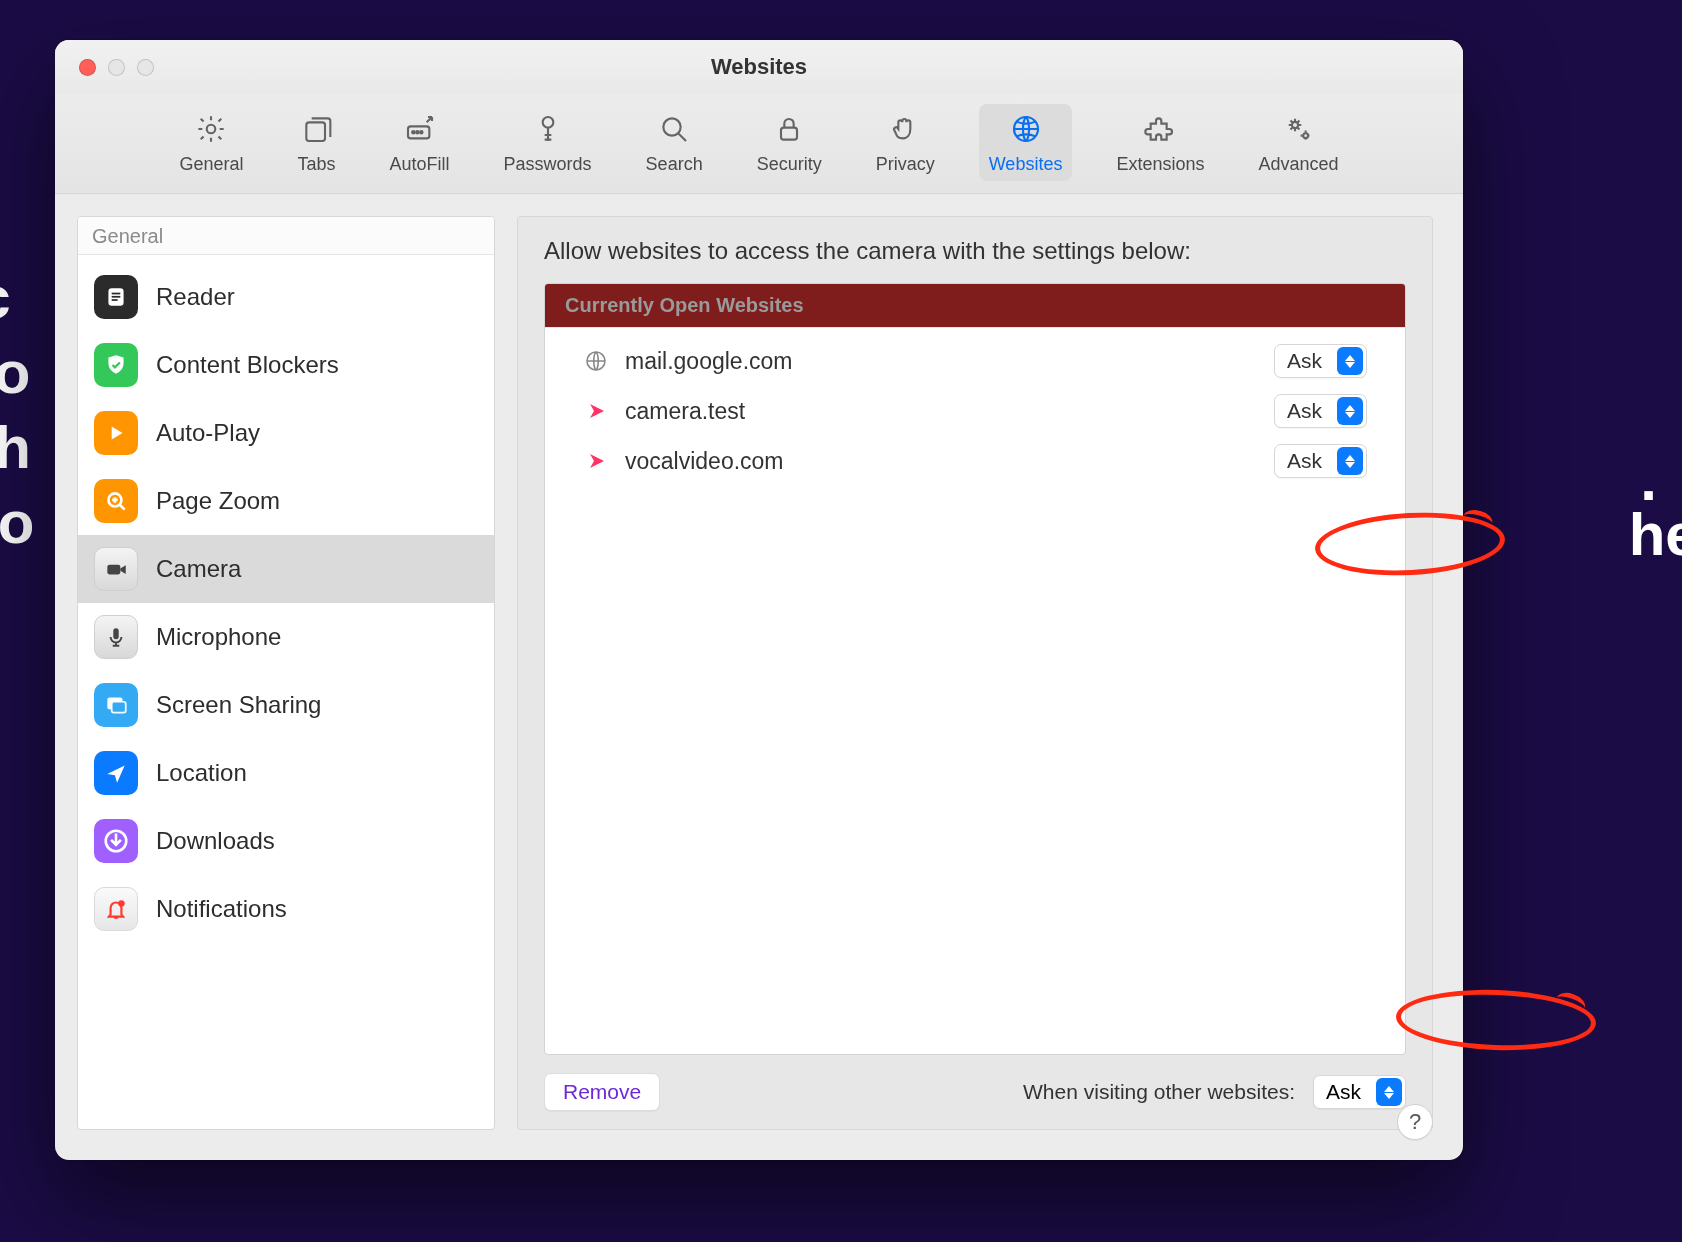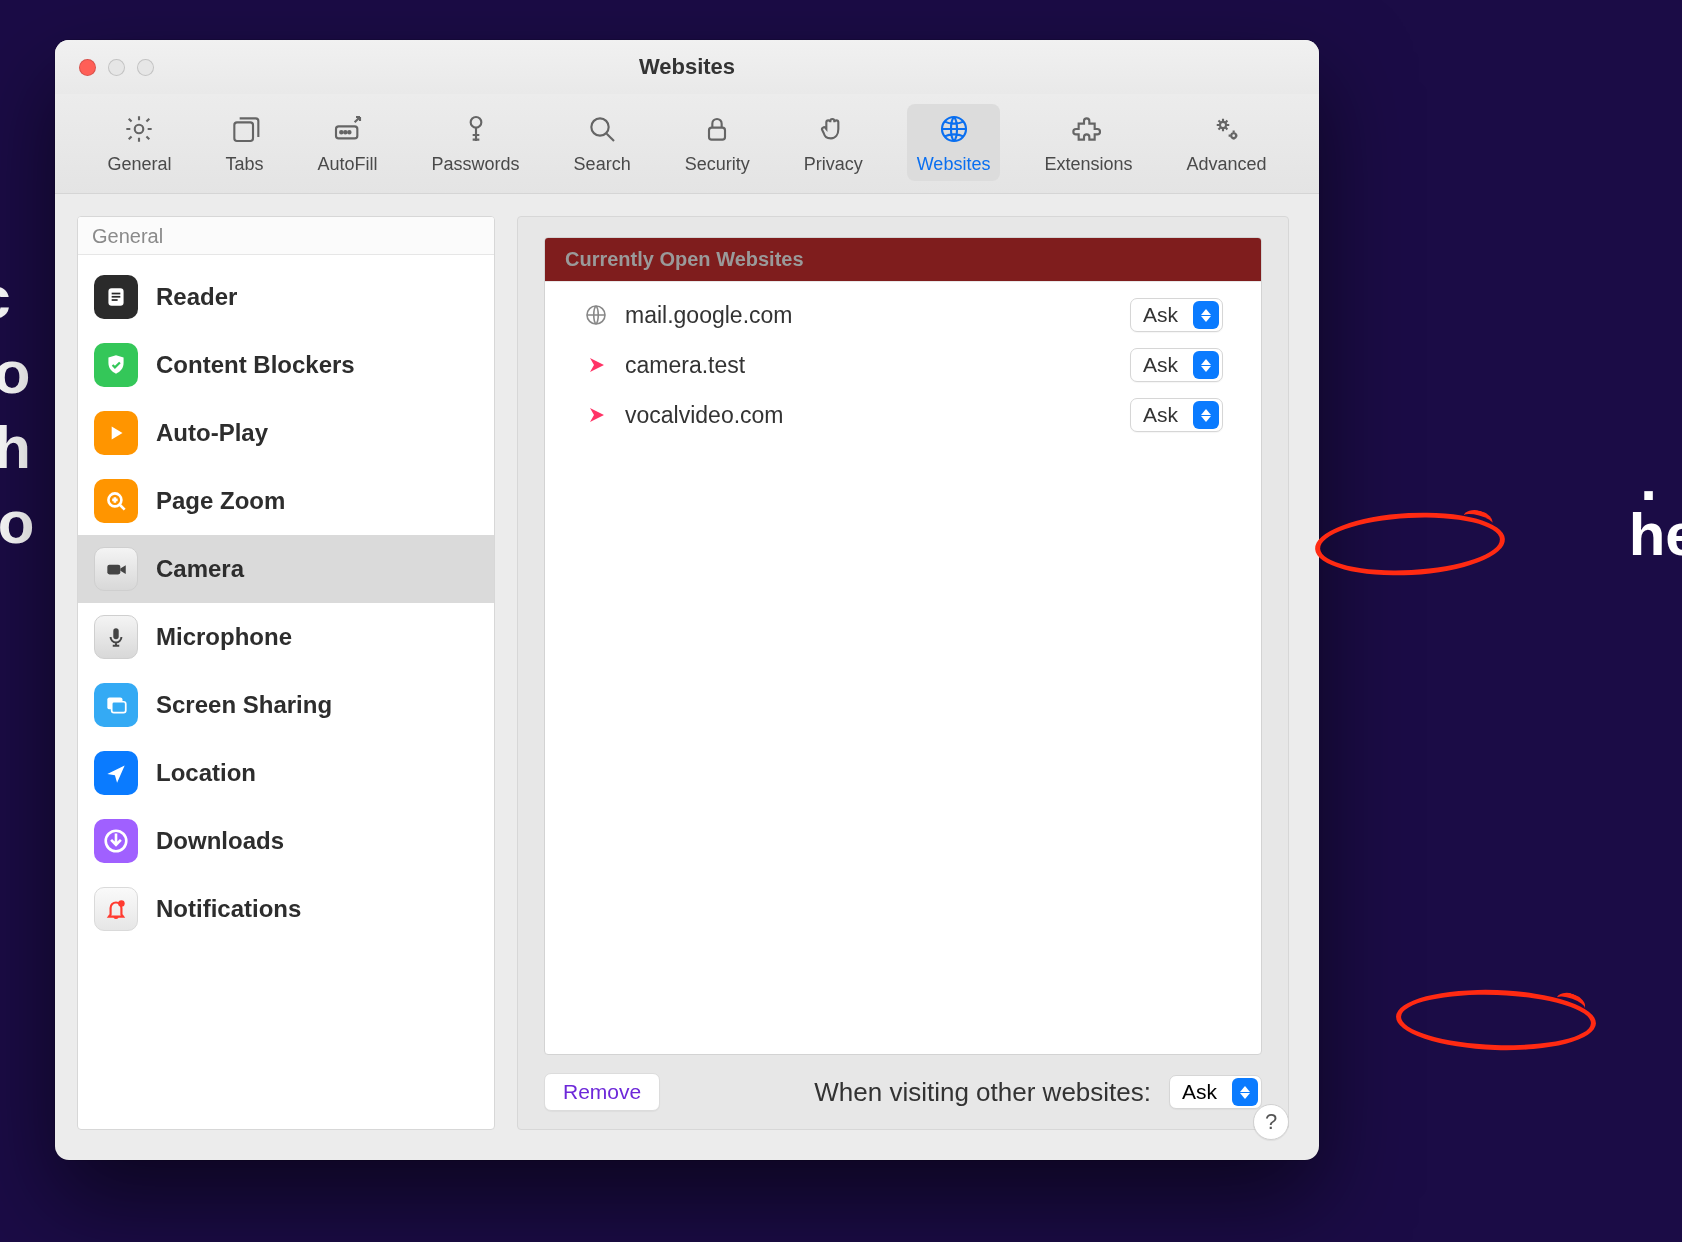--- a/index.html
+++ b/index.html
@@ -41,21 +41,21 @@
     font-size: 60px;
     right: 25px;
     top: 445px;
   }
 
   
   .window {
     position: absolute;
     left: 55px;
     top: 40px;
-    width: 1264px;
+    width: 1408px;
     height: 1120px;
     background: #ececec;
     border-radius: 14px;
     box-shadow: 0 40px 90px rgba(0,0,0,0.55), 0 0 0 1px rgba(0,0,0,0.12);
     display: flex;
     flex-direction: column;
     overflow: hidden;
   }
 
   
@@ -135,21 +135,20 @@
   }
   .side-list { padding: 8px 0; }
   .sitem {
     display: flex;
     align-items: center;
     gap: 18px;
     padding: 12px 16px;
     font-size: 24px;
     color: #2d2d2d;
     cursor: default;
-    font-weight: bold;
   }
   .sitem.selected { background: #dadada; }
   .sicon {
     width: 44px; height: 44px;
     border-radius: 10px;
     display:flex; align-items:center; justify-content:center;
     color: #fff;
     font-size: 24px;
   }
   .sicon svg { width: 26px; height: 26px; }
@@ -234,21 +233,21 @@
   .remove-btn {
     background: #fff;
     border: 1px solid #dcdcdc;
     border-radius: 7px;
     padding: 6px 18px;
     font-size: 21px;
     color: #6d28d9;
     box-shadow: 0 1px 1px rgba(0,0,0,0.04);
   }
   .footer-spacer { flex: 1; }
-  .footer-label { font-size: 26px; color: #333; }
+  .footer-label { font-size: 21px; color: #333; }
 
   
   .help {
     position: absolute;
     right: 30px;
     bottom: 20px;
     width: 36px; height: 36px;
     border-radius: 50%;
     background: #fff;
     border: 1px solid #d0d0d0;
@@ -499,20 +498,21 @@
                 <circle cx="17" cy="7" r="3" fill="#ff3b30" stroke="none"></circle>
               </svg>
           </div>
           <span>Notifications</span>
         </div>
 
       </div>
     </div>
 
     <div class="main">
+      <div class="main-desc">Allow websites to access the camera with the settings below:</div>
 
       <div class="sites-box">
         <div class="sites-header">Currently Open Websites</div>
         <div class="sites-list">
 
           <div class="srow">
             <span class="site-icon">
               <svg viewBox="0 0 24 24" fill="none" stroke="#888" stroke-width="1.6">
                   <circle cx="12" cy="12" r="9"></circle>
                   <path d="M3 12h18M12 3c3 3 3 15 0 18M12 3c-3 3-3 15 0 18"></path>

